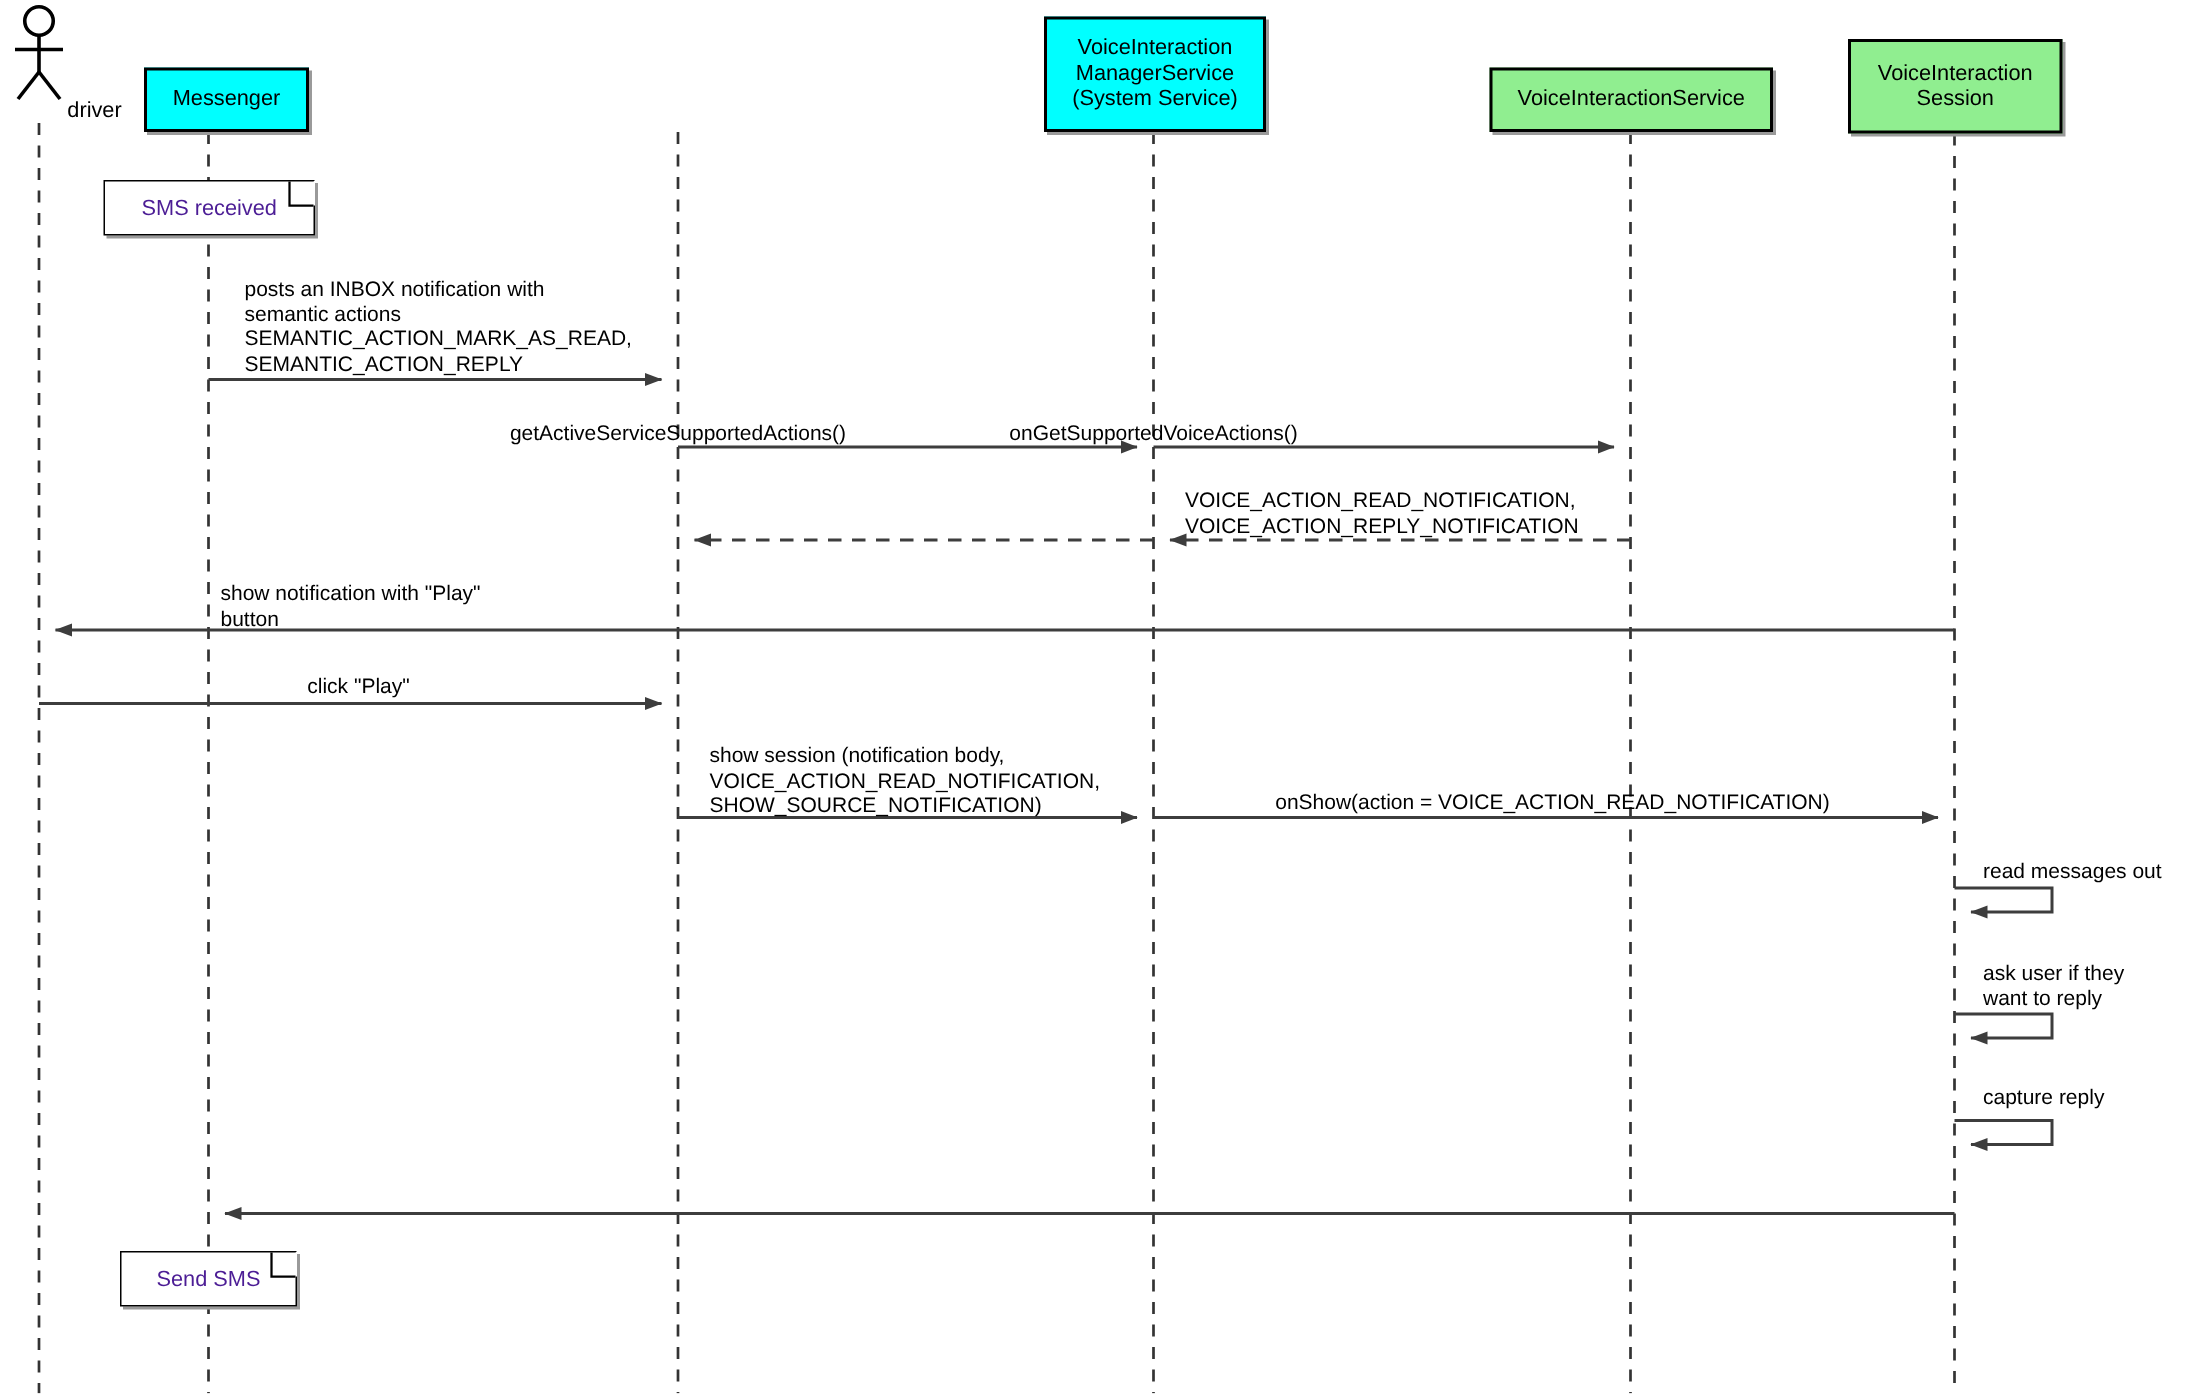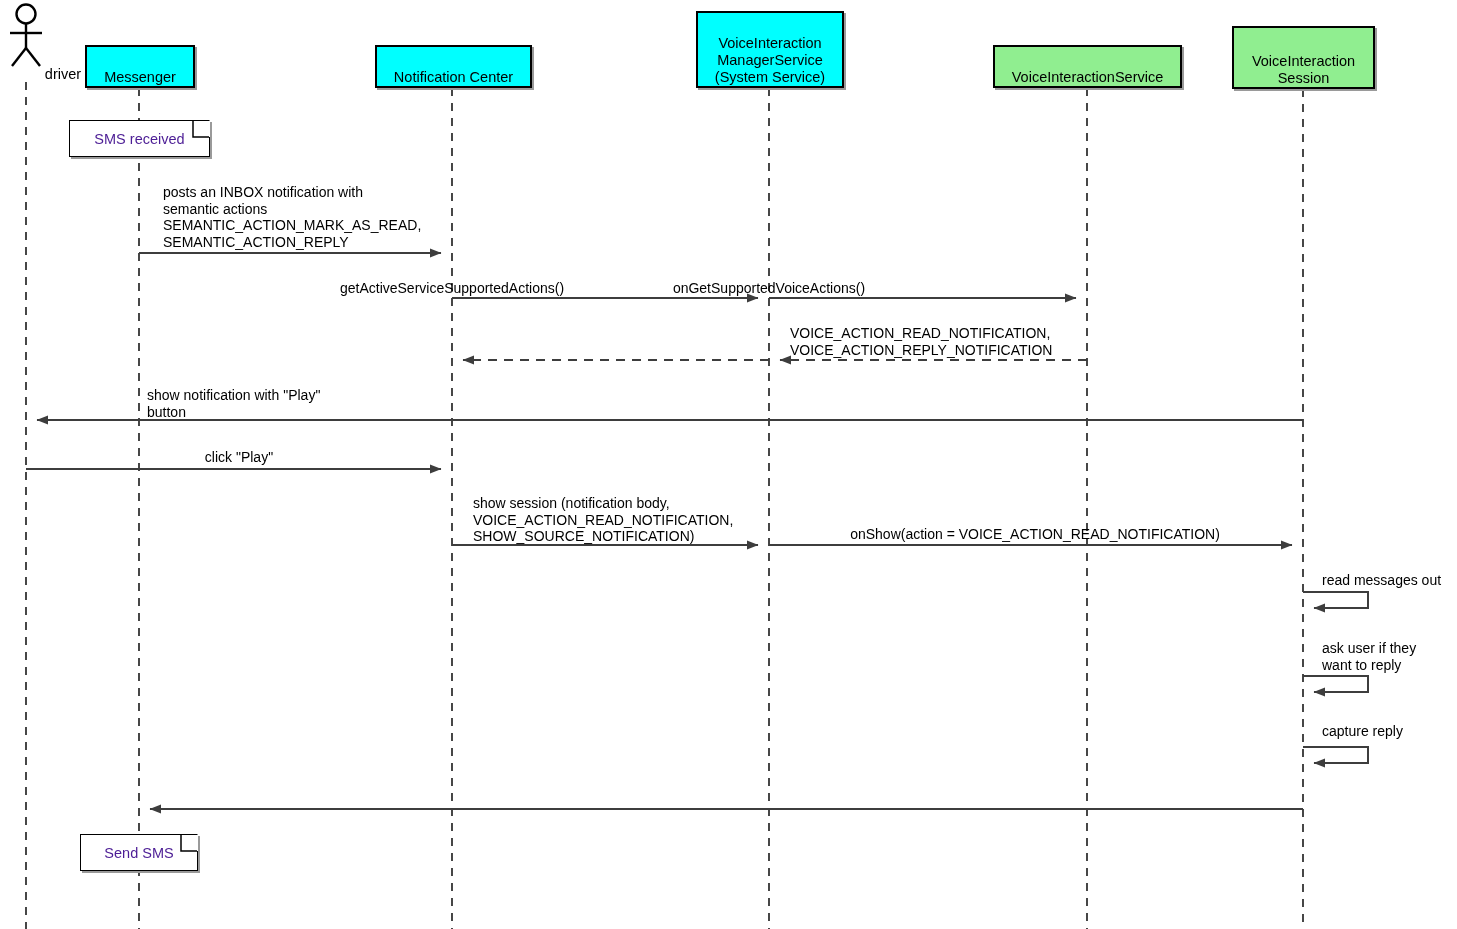--- a/index.html
+++ b/index.html
@@ -24,21 +24,21 @@
     top: 0;
     width: 1457px;
     height: 929px;
   }
   .participant-box {
     position: absolute;
     box-sizing: border-box;
     border: 2px solid #000000;
     box-shadow: 2px 2px 0 0 #9a9a9a;
     display: flex;
-    align-items: flex-end;
+    align-items: center;
     justify-content: center;
     text-align: center;
     font-size: 14.5px;
     line-height: 17px;
     color: #000000;
     white-space: pre-line;
   }
   .note-box {
     position: absolute;
     box-sizing: border-box;
@@ -140,27 +140,24 @@
 
     <g stroke="#3d3d3d" stroke-width="2" fill="none">
       <path d="M1303,592 L1368,592 L1368,608 L1314,608" marker-end="url(#arrow-left)"></path>
       <path d="M1303,676 L1368,676 L1368,692 L1314,692" marker-end="url(#arrow-left)"></path>
       <path d="M1303,747 L1368,747 L1368,763 L1314,763" marker-end="url(#arrow-left)"></path>
     </g>
   </svg>
 
   <div class="actor-label" style="left:0px; top:66px; width:54px;">driver</div>
 
-  <div class="participant-box" style="left:85px; top:45px; width:110px; height:43px; background:#00ffff;">
+  <div class="participant-box" style="left:96px; top:45px; width:110px; height:43px; background:#00ffff;">
     <span>Messenger</span>
   </div>
 
-  <div class="participant-box" style="left:375px; top:45px; width:157px; height:43px; background:#00ffff;">
-    <span>Notification Center</span>
-  </div>
 
   <div class="participant-box" style="left:696px; top:11px; width:148px; height:77px; background:#00ffff;">
     <span>VoiceInteraction
 ManagerService
 (System Service)</span>
   </div>
 
   <div class="participant-box" style="left:993px; top:45px; width:189px; height:43px; background:#90ee90;">
     <span>VoiceInteractionService</span>
   </div>

